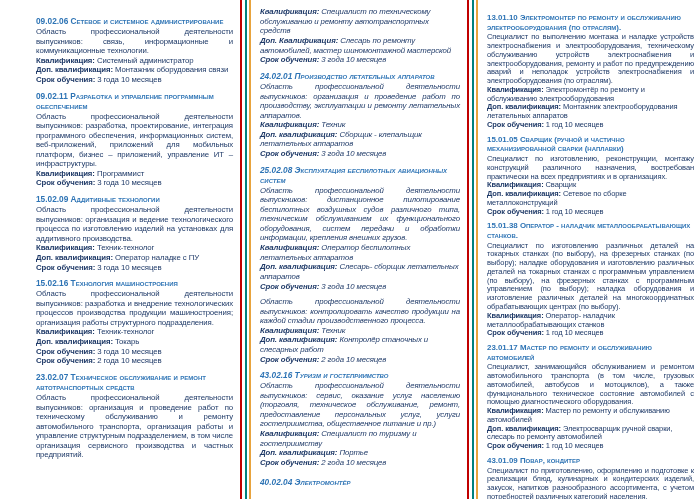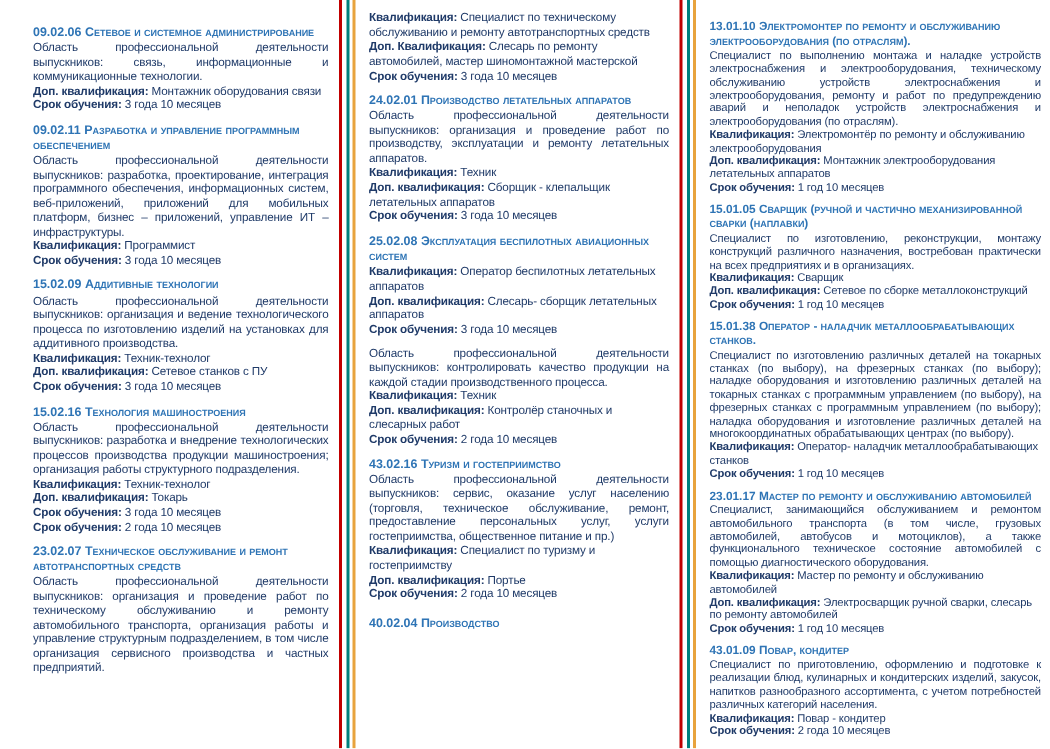--- a/index.html
+++ b/index.html
@@ -2,22 +2,22 @@
 <html lang="ru"><head>
 <meta charset="utf-8">
 <style>
   html,body{margin:0;padding:0;background:#ffffff;}
   .page{
     position:relative;width:700px;height:499px;background:#ffffff;
     display:flex;overflow:hidden;
     font-family:"Liberation Sans",sans-serif;color:#1f3a68;
   }
   .col{box-sizing:border-box;}
-  .col1{width:224px;padding:10px 5px 4px 22px;}
-  .col2{width:212px;padding:7px 5px 4px 7px;}
+  .col1{width:224px;padding:10px 5px 4px 22px;margin-left:14px;}
+  .col2{width:212px;padding:7px 5px 4px 7px;font-style:italic;}
   .col3{flex:1;padding:7px 6px 4px 7px;}
   .divider{width:15px;display:flex;justify-content:space-between;padding:0 2px;box-sizing:border-box;}
   .stripe{width:2px;height:100%;}
   .stripe.red{background:#c00000;}
   .stripe.teal{background:#00807d;}
   .stripe.orange{background:#e8a33d;}
 
   .main-title{color:#e01f1f;font-weight:bold;font-size:13.2px;line-height:1.15;text-align:center;letter-spacing:.1px;}
   .main-subtitle{color:#e01f1f;font-weight:bold;font-size:8.8px;line-height:1.25;text-align:center;margin-top:3px;font-variant:small-caps;}
   .track-header{color:#17375d;font-weight:bold;font-size:9.4px;line-height:1.25;text-align:center;margin-top:6px;font-variant:small-caps;}
@@ -44,20 +44,24 @@
   <div class="col col1">
       <div class="main-title"></div>
       <div class="main-subtitle"></div>
       <div class="track-header"></div>
       <div class="program">
     <div class="prog-head">
       <span class="code">09.02.06</span>
       <span class="ptitle">Сетевое и системное администрирование</span>
     </div>
     <div class="desc">Область профессиональной деятельности выпускников: связь, информационные и коммуникационные технологии.</div>
+  <div class="field">
+    <span class="flabel">Квалификация:</span>
+    <span class="fvalue"> Системный администратор</span>
+  </div>
         <div class="field">
     <span class="flabel">Доп. квалификация:</span>
     <span class="fvalue"> Монтажник оборудования связи</span>
   </div>
         <div class="field">
     <span class="flabel">Срок обучения:</span>
     <span class="fvalue"> 3 года 10 месяцев</span>
   </div>
       </div>
       <div class="program">
@@ -80,21 +84,21 @@
       <span class="code">15.02.09</span>
       <span class="ptitle">Аддитивные технологии</span>
     </div>
     <div class="desc">Область профессиональной деятельности выпускников: организация и ведение технологического процесса по изготовлению изделий на установках для аддитивного производства.</div>
   <div class="field">
     <span class="flabel">Квалификация:</span>
     <span class="fvalue"> Техник-технолог</span>
   </div>
         <div class="field">
     <span class="flabel">Доп. квалификация:</span>
-    <span class="fvalue"> Сетевое станков с ПУ</span>
+    <span class="fvalue"> Оператор наладке с ПУ</span>
   </div>
         <div class="field">
     <span class="flabel">Срок обучения:</span>
     <span class="fvalue"> 3 года 10 месяцев</span>
   </div>
       </div>
       <div class="program">
     <div class="prog-head">
       <span class="code">15.02.16</span>
       <span class="ptitle">Технология машиностроения</span>
@@ -163,20 +167,21 @@
         <div class="field">
     <span class="flabel">Срок обучения:</span>
     <span class="fvalue"> 3 года 10 месяцев</span>
   </div>
       </div>
       <div class="program">
     <div class="prog-head">
       <span class="code">25.02.08</span>
       <span class="ptitle">Эксплуатация беспилотных авиационных систем</span>
     </div>
+    <div class="desc">Область профессиональной деятельности выпускников: дистанционное пилотирование беспилотных воздушных судов различного типа, техническим обслуживанием их функционального оборудования, систем передачи и обработки информации, крепления внешних грузов.</div>
   <div class="field">
     <span class="flabel">Квалификация:</span>
     <span class="fvalue"> Оператор беспилотных летательных аппаратов</span>
   </div>
         <div class="field">
     <span class="flabel">Доп. квалификация:</span>
     <span class="fvalue"> Слесарь- сборщик летательных аппаратов</span>
   </div>
         <div class="field">
     <span class="flabel">Срок обучения:</span>
@@ -213,21 +218,21 @@
     <span class="fvalue"> Портье</span>
   </div>
         <div class="field">
     <span class="flabel">Срок обучения:</span>
     <span class="fvalue"> 2 года 10 месяцев</span>
   </div>
       </div>
       <div class="paid-header"></div>
       <div class="paid-item">
     <span class="code">40.02.04</span>
-    <span class="ptitle">Производство</span>
+    <span class="ptitle">Электромонтёр</span>
   </div>
     </div>
   <div class="divider">
     <span class="stripe red"></span>
     <span class="stripe teal"></span>
     <span class="stripe orange"></span>
   </div>
   <div class="col col3">
       <div class="track-header"></div>
       <div class="program">

